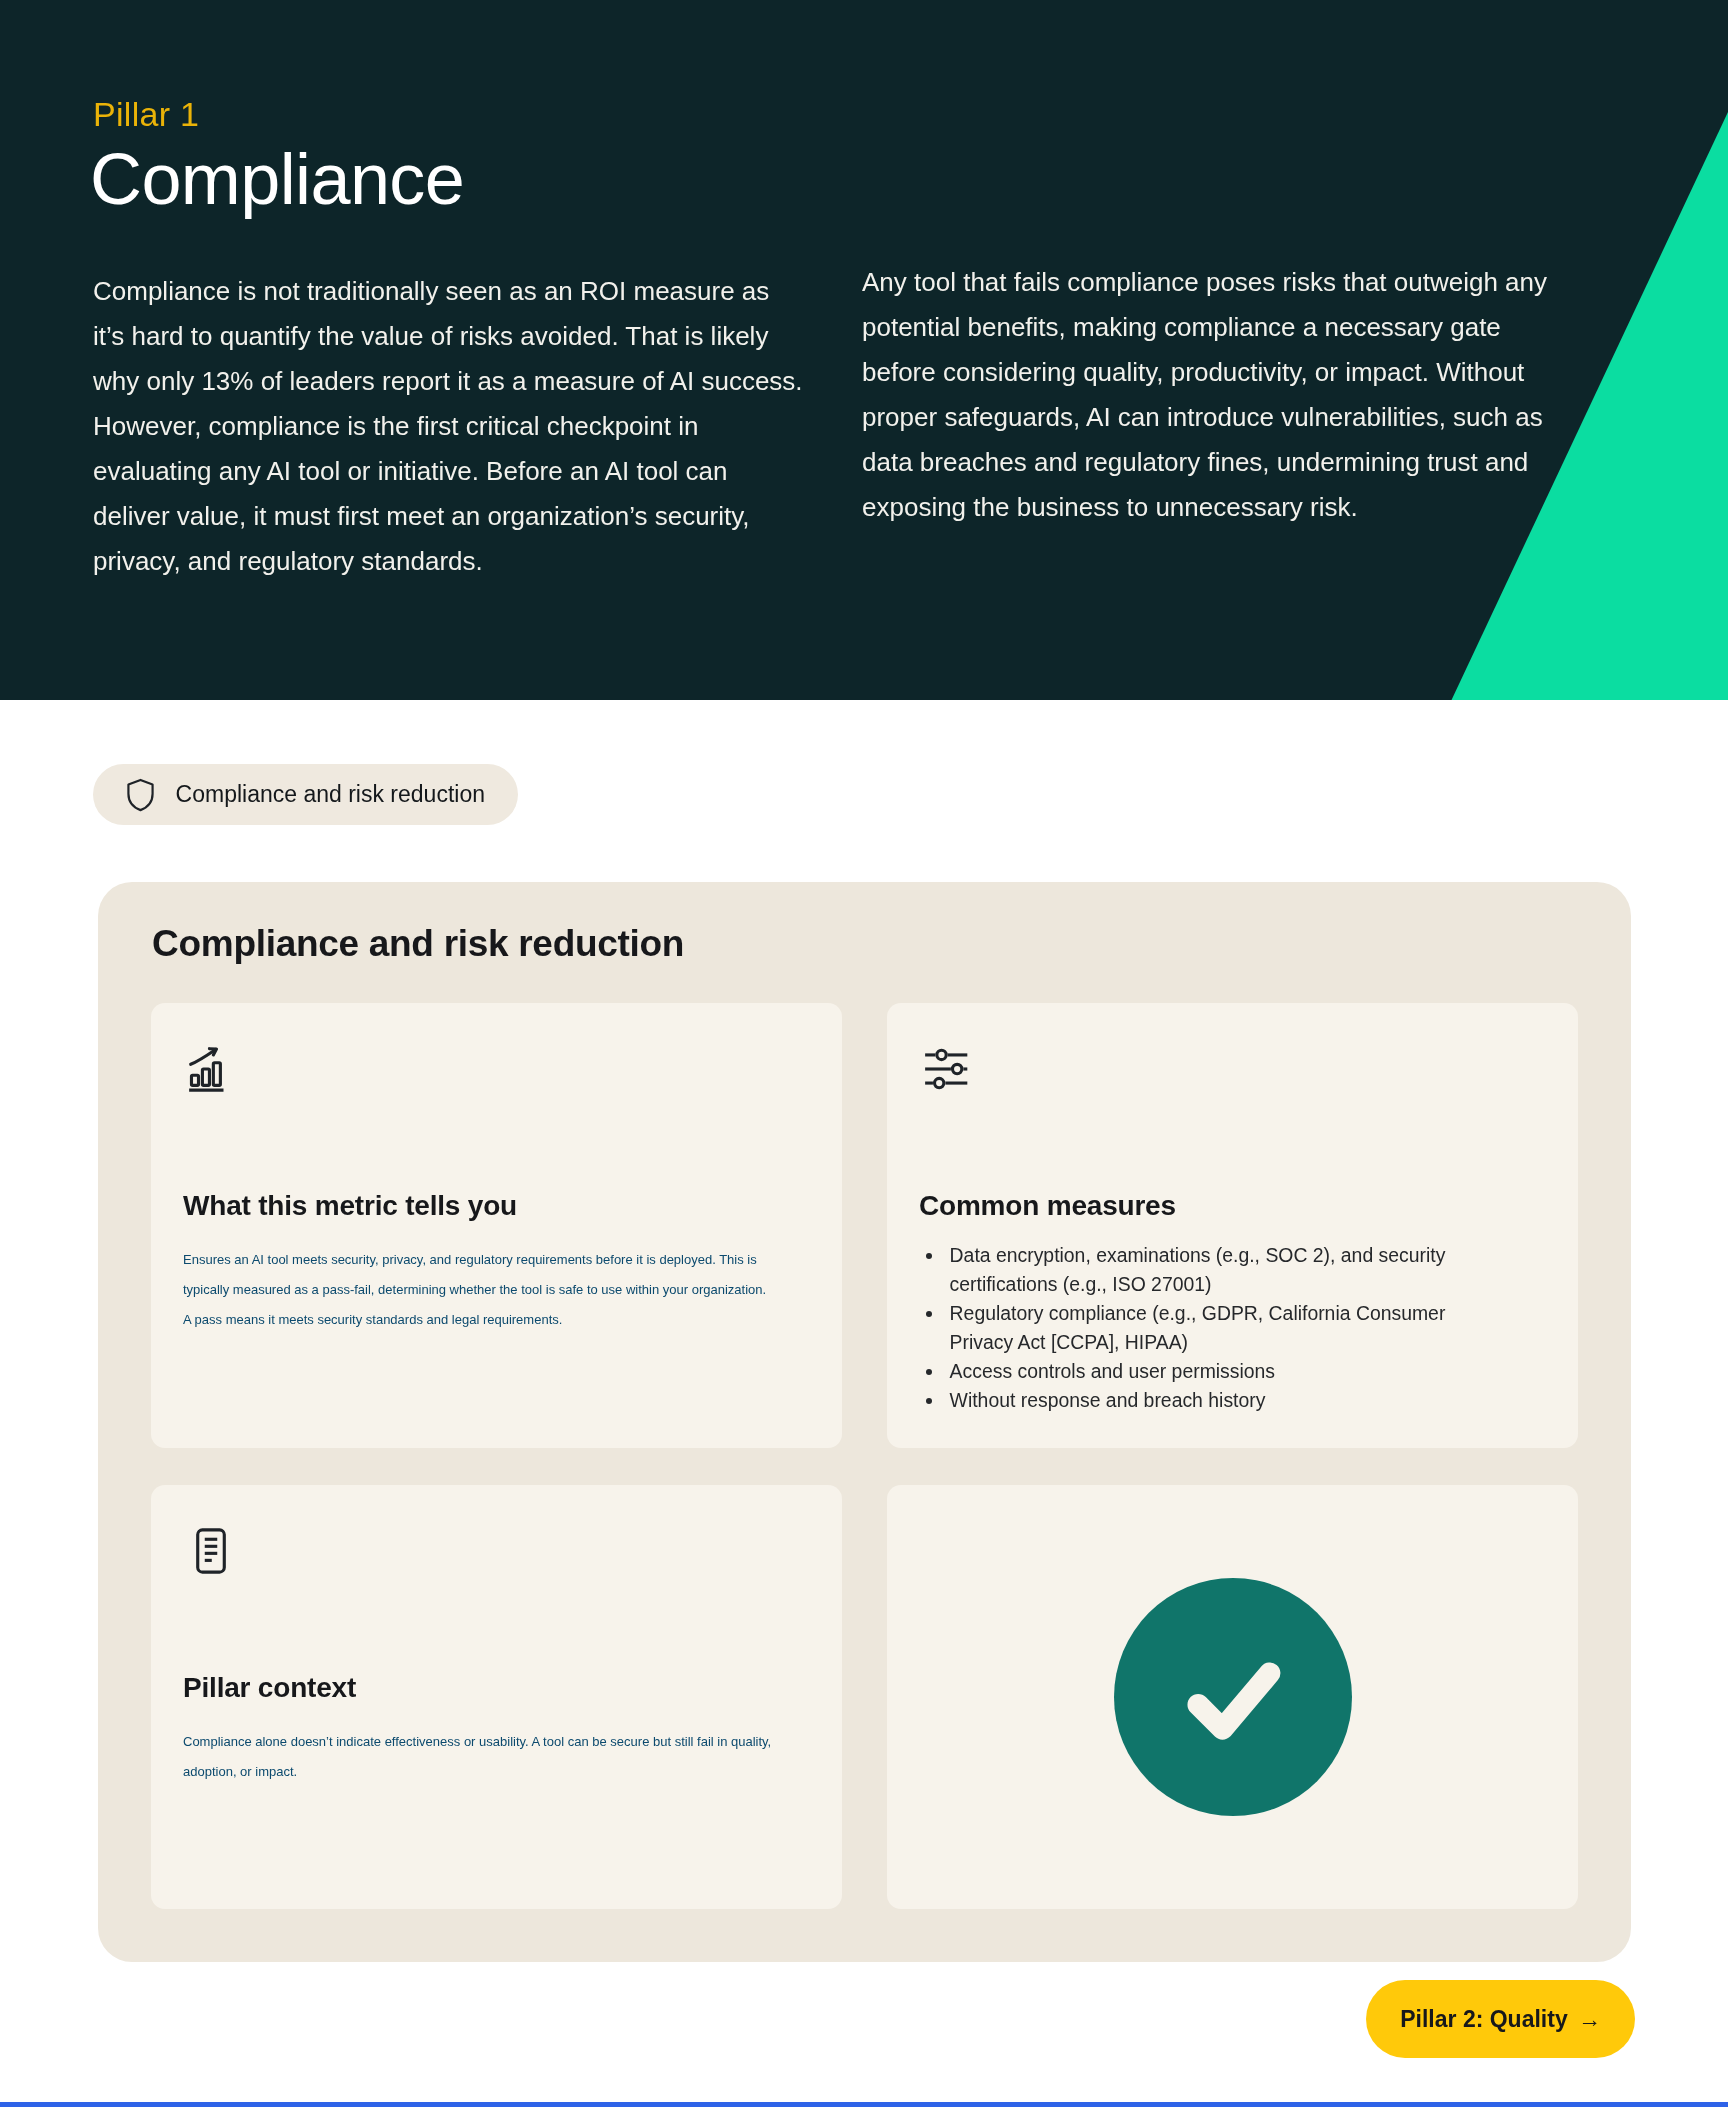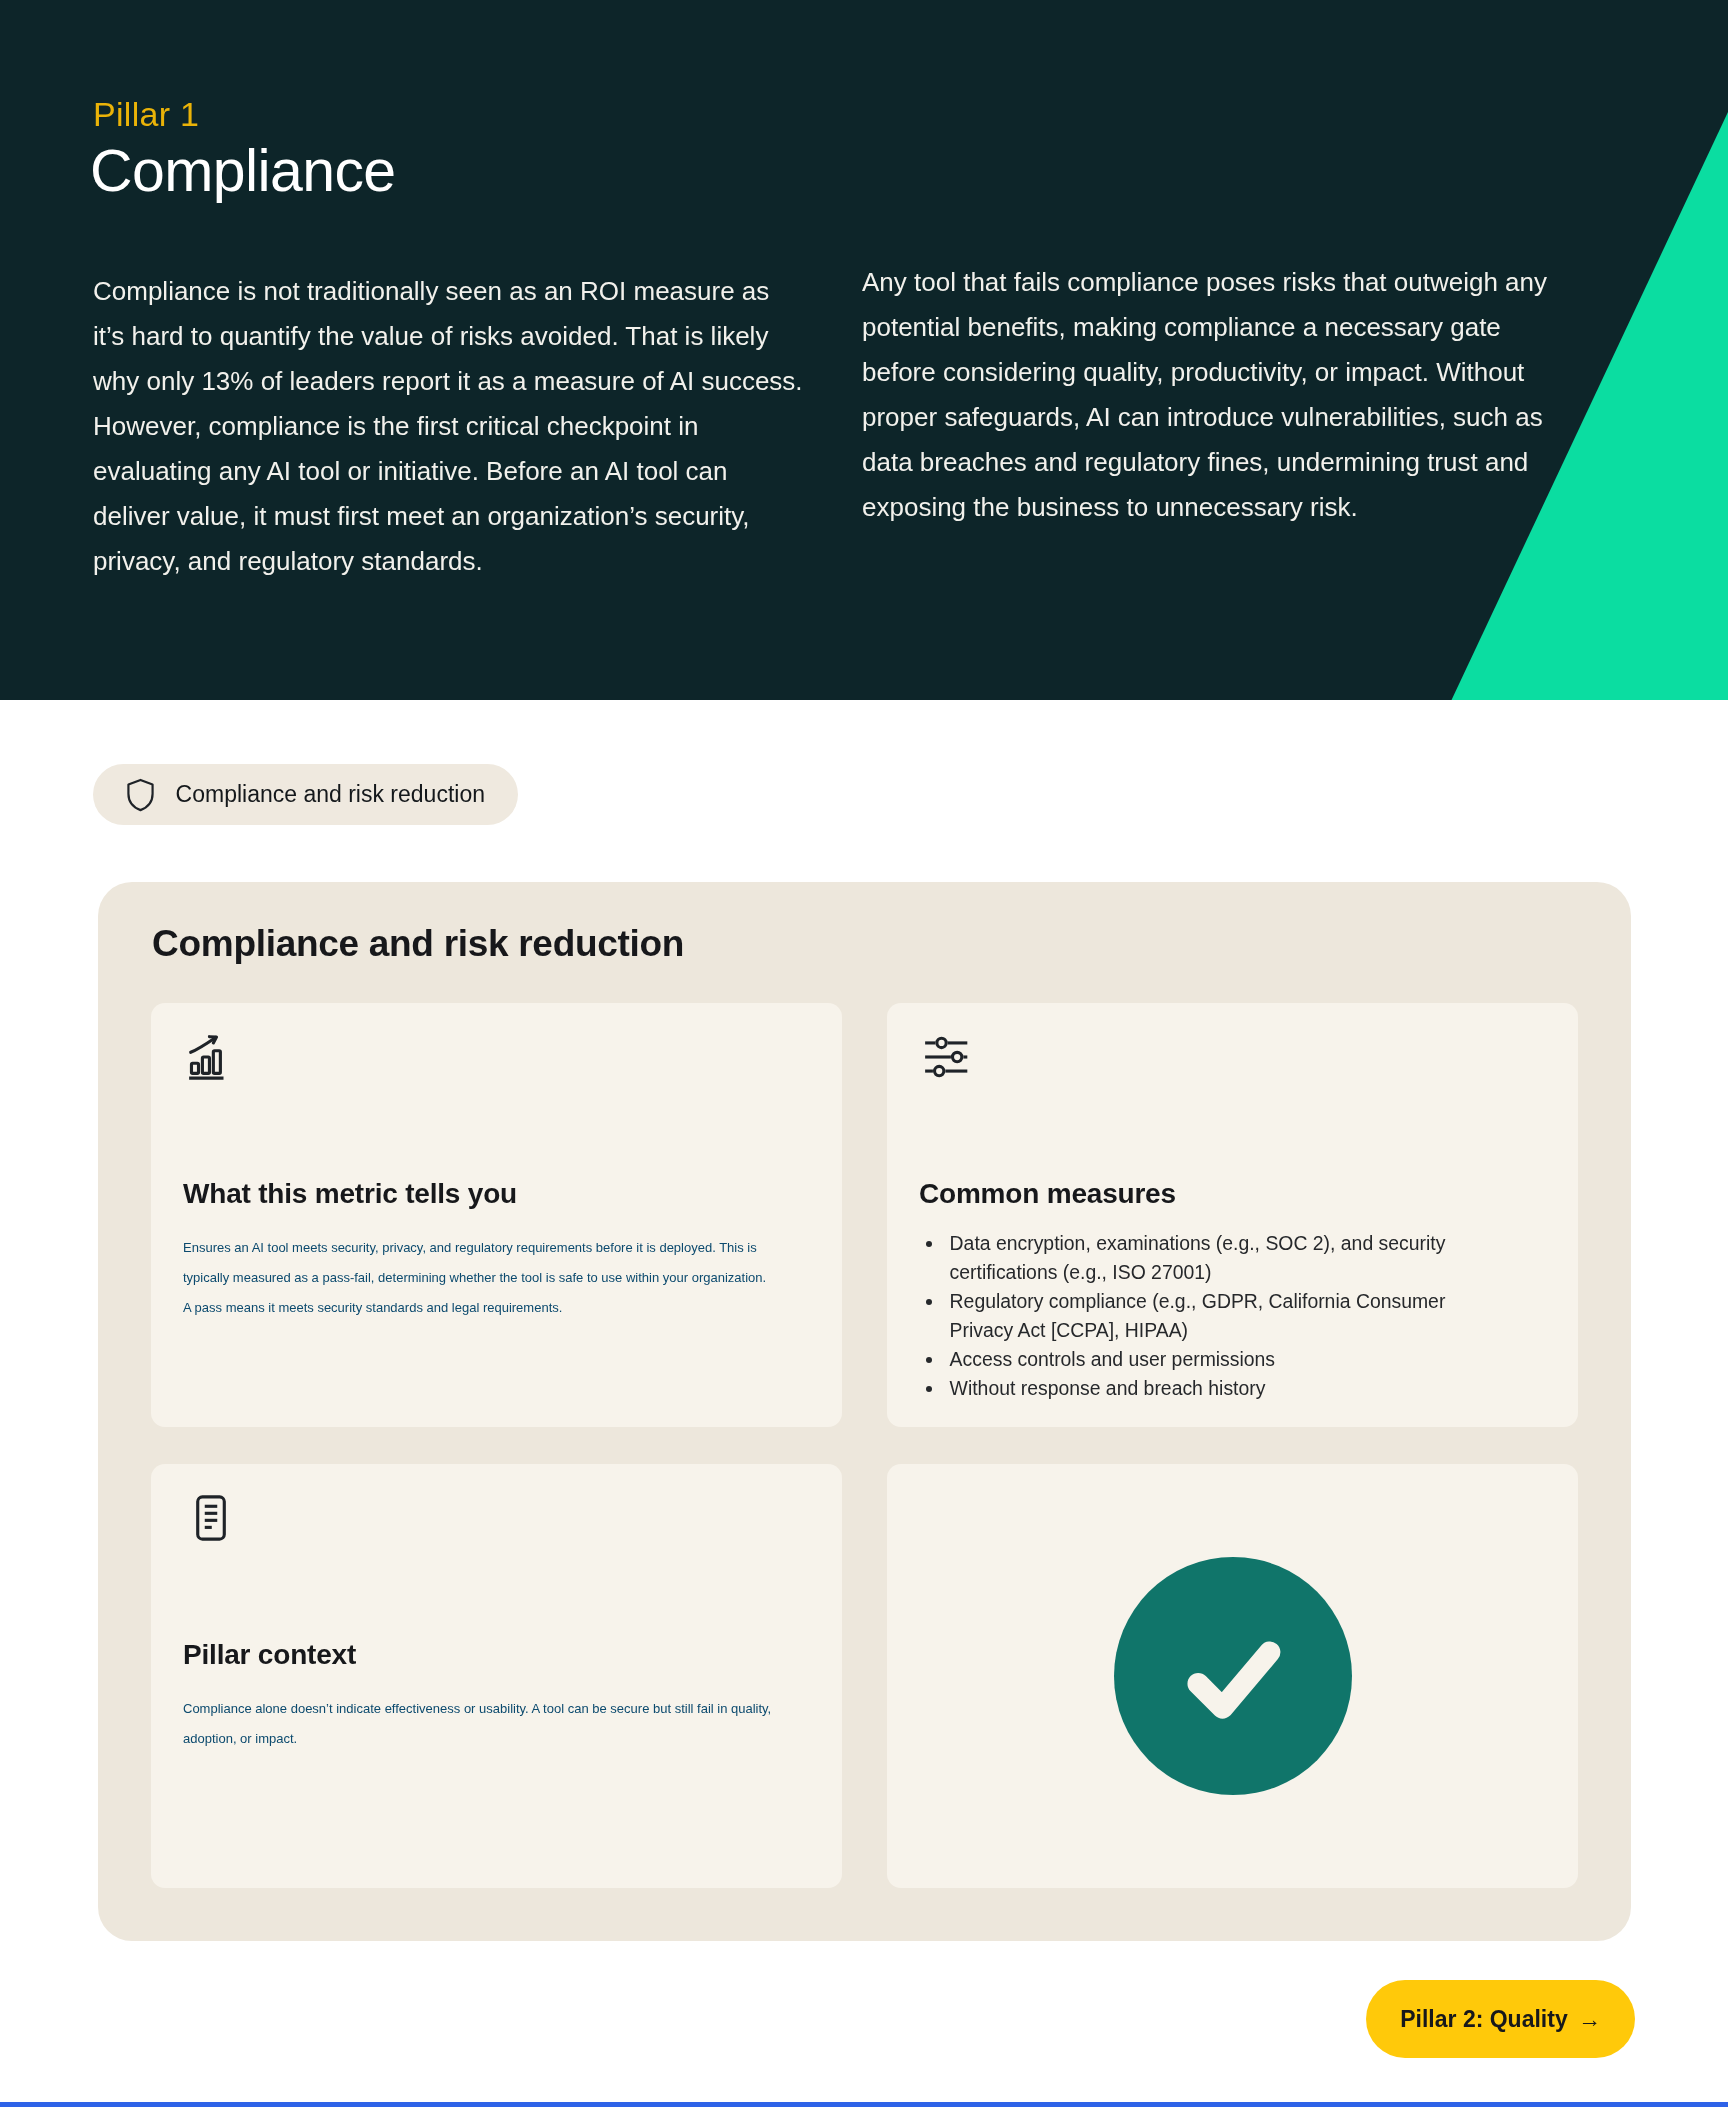--- a/index.html
+++ b/index.html
@@ -8,38 +8,38 @@
     height:2108px; position:relative; background:#ffffff;
     font-family:"Liberation Sans", sans-serif; color:#17181B; overflow:hidden;
   }
 
   
   .hero { position:relative; width:1728px; height:700px; background:#0D2529; overflow:hidden; }
   .hero-wedge { position:absolute; inset:0; background:#0BDDA1;
     clip-path:polygon(100% 16%, 100% 100%, 84% 100%); }
   .eyebrow { position:absolute; left:93px; top:96px; font-size:34px; line-height:1.1;
     font-weight:500; color:#eab308; letter-spacing:0.3px; }
-  .hero-title { position:absolute; left:90px; top:138px; font-size:59px; line-height:1.15;
+  .hero-title { position:absolute; left:90px; top:138px; font-size:72px; line-height:1.15;
     font-weight:500; color:#FFFFFF; letter-spacing:-0.6px; }
   .hero-col { position:absolute; font-size:26px; line-height:45px; color:#F2F1EC; font-weight:400; }
   .hero-col.left  { left:93px;  top:269px; width:714px; }
   .hero-col.right { left:862px; top:260px; width:694px; }
 
   
   .badge { display:inline-flex; align-items:center; gap:20.6px; margin:64px 0 0 93px;
     height:61px; padding:0 33px; background:#EFE9DF; border-radius:34px; }
   .badge-label { font-size:23px; color:#14181B; font-weight:400; }
 
   
   .panel { width:1533px; margin:57px 0 0 98px; background:#EDE7DC; border-radius:34px;
     padding:27.4px 53px 53px 53px; }
   .panel-heading { font-size:37px; font-weight:700; color:#17181B; margin:13.7px 0 38px 1.1px;
     letter-spacing:-0.3px; }
   .grid { display:grid; grid-template-columns:1fr 1fr; gap:37px 45px; }
-  .card { background:#F7F3EB; border-radius:14px; padding:21px 32px; min-height:424px; position:relative; }
+  .card { background:#F7F3EB; border-radius:14px; padding:33px 32px; min-height:424px; position:relative; }
   .card-icon { display:block; margin:8px 0 0 3.4px; }
   .card-title { font-size:28px; font-weight:700; color:#17181B; margin-top:96px; letter-spacing:-0.2px; }
   .card-body { font-size:13px; line-height:30px; color:#0c4a6e; margin-top:23px; max-width:589px; }
   .card-bullets { margin:19.4px 0 0 0; padding-left:26px; max-width:594px; }
   .card-bullets li { font-size:19.4px; line-height:29px; color:#26282B; padding-left:4.6px; }
   .card-bullets li::marker { color:#26282B; }
   .card.center { display:flex; align-items:center; justify-content:center; }
   .check-circle { width:238px; height:238px; border-radius:50%; background:#10756A;
     display:flex; align-items:center; justify-content:center; }
 

